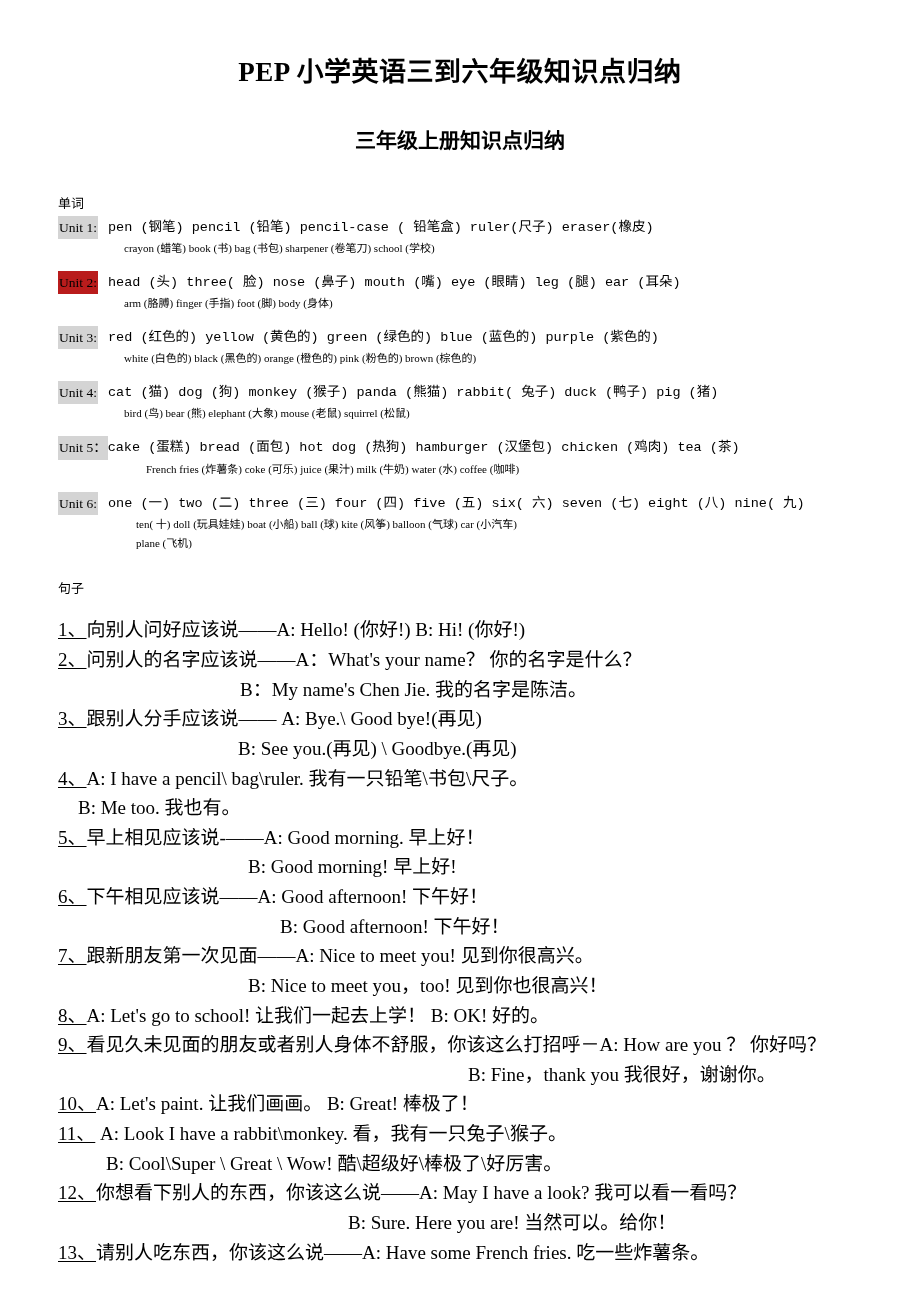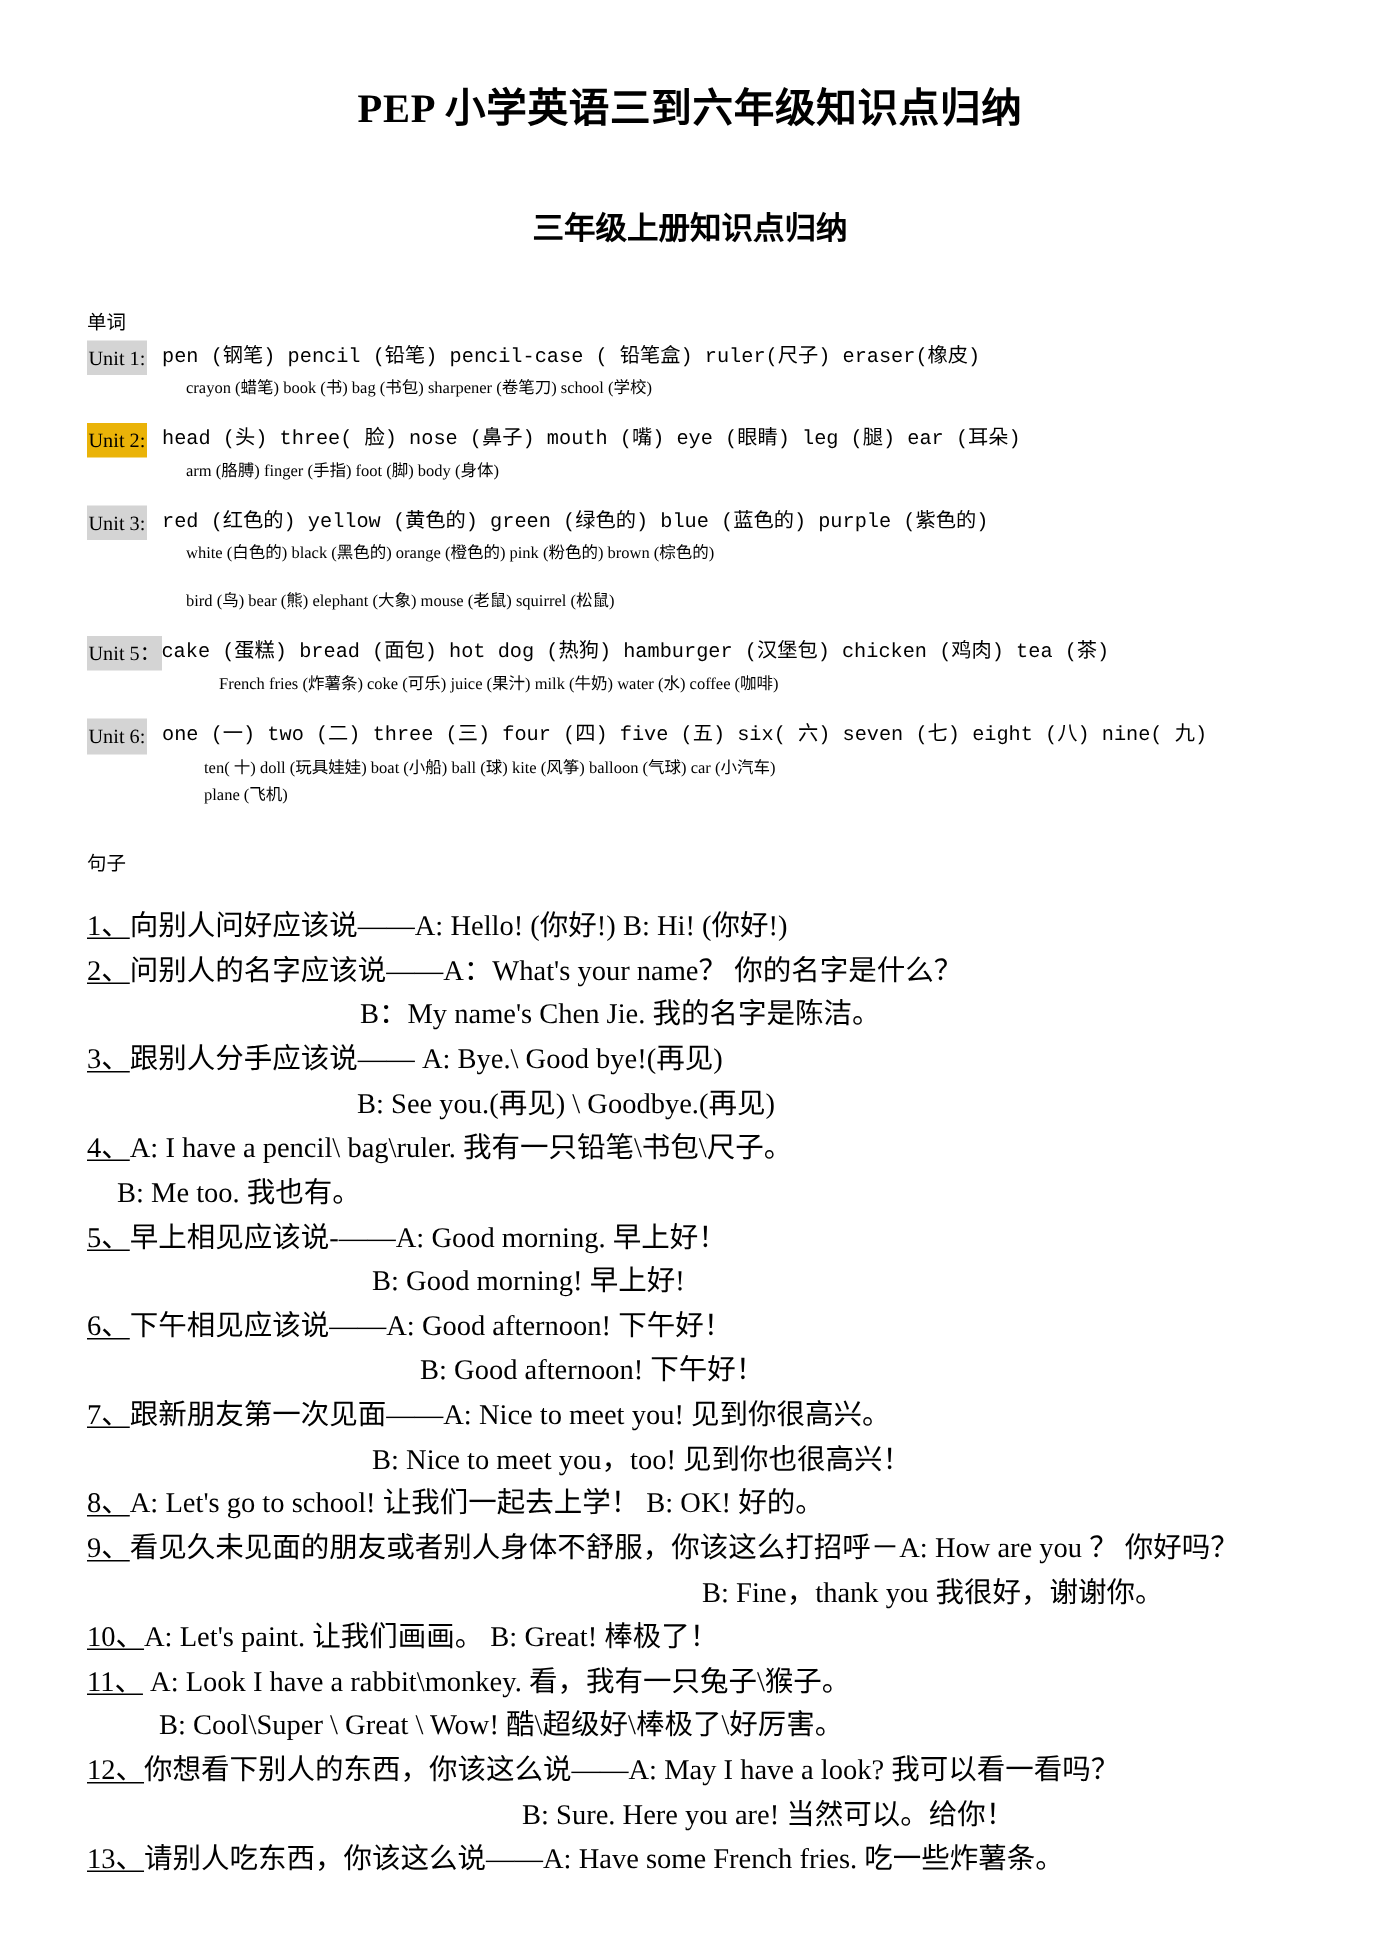--- a/index.html
+++ b/index.html
@@ -33,21 +33,21 @@
     font-weight: bold;
     letter-spacing: 0.5px;
     margin: 0;
     padding-top: 56px;
     line-height: 1.25;
   }
   .sub-title {
     text-align: center;
     font-size: 21px;
     font-weight: bold;
-    margin: 11px;
+    margin: 0;
     padding-top: 38px;
     line-height: 1.25;
   }
 
   
   .content {
     margin: 0;
     padding: 0 60px 0 58px;
     font-size: 13.5px;
     line-height: 1.0;
@@ -139,35 +139,40 @@
         <div class="unit-block">
           <div class="unit-row">
             <span class="unit-tag" style="background: rgb(212, 212, 212);">Unit 1:</span>
             <span class="unit-spacer">&nbsp;&nbsp;&nbsp;</span>
             <span class="unit-words">pen (钢笔)     pencil (铅笔)     pencil-case ( 铅笔盒)  ruler(尺子)    eraser(橡皮)</span>
           </div>
           <div class="unit-cont ind-A">crayon (蜡笔)    book (书)    bag (书包)     sharpener (卷笔刀)    school (学校)</div>
         </div>
         <div class="unit-block">
           <div class="unit-row">
-            <span class="unit-tag" style="background: #eab308;">Unit 2:</span>
+            <span class="unit-tag" style="background: #b91c1c;">Unit 2:</span>
             <span class="unit-spacer">&nbsp;&nbsp;&nbsp;</span>
             <span class="unit-words">head  (头)    three( 脸)  nose (鼻子)     mouth (嘴)   eye (眼睛)    leg (腿)    ear (耳朵)</span>
           </div>
           <div class="unit-cont ind-A">arm (胳膊)    finger (手指)      foot (脚)    body (身体)</div>
         </div>
         <div class="unit-block">
           <div class="unit-row">
             <span class="unit-tag" style="background: rgb(212, 212, 212);">Unit 3:</span>
             <span class="unit-spacer">&nbsp;&nbsp;&nbsp;</span>
             <span class="unit-words">red (红色的)    yellow (黄色的)     green (绿色的)    blue (蓝色的)    purple (紫色的)</span>
           </div>
           <div class="unit-cont ind-A">white (白色的)    black (黑色的)    orange (橙色的) pink (粉色的)    brown (棕色的)</div>
         </div>
         <div class="unit-block">
+          <div class="unit-row">
+            <span class="unit-tag" style="background: rgb(212, 212, 212);">Unit 4:</span>
+            <span class="unit-spacer">&nbsp;&nbsp;&nbsp;</span>
+            <span class="unit-words">cat (猫)    dog (狗)    monkey (猴子)     panda (熊猫)     rabbit( 兔子) duck (鸭子)     pig (猪)</span>
+          </div>
           <div class="unit-cont ind-A">bird (鸟)    bear (熊)     elephant (大象)     mouse (老鼠)     squirrel (松鼠)</div>
         </div>
         <div class="unit-block">
           <div class="unit-row">
             <span class="unit-tag" style="background: rgb(212, 212, 212);">Unit 5：</span>
             <span class="unit-words">cake (蛋糕)    bread (面包)    hot dog (热狗)     hamburger (汉堡包)       chicken (鸡肉)   tea (茶)</span>
           </div>
           <div class="unit-cont ind-B">French fries (炸薯条)    coke (可乐)    juice (果汁)    milk (牛奶)     water (水)       coffee (咖啡)</div>
         </div>
         <div class="unit-block">

